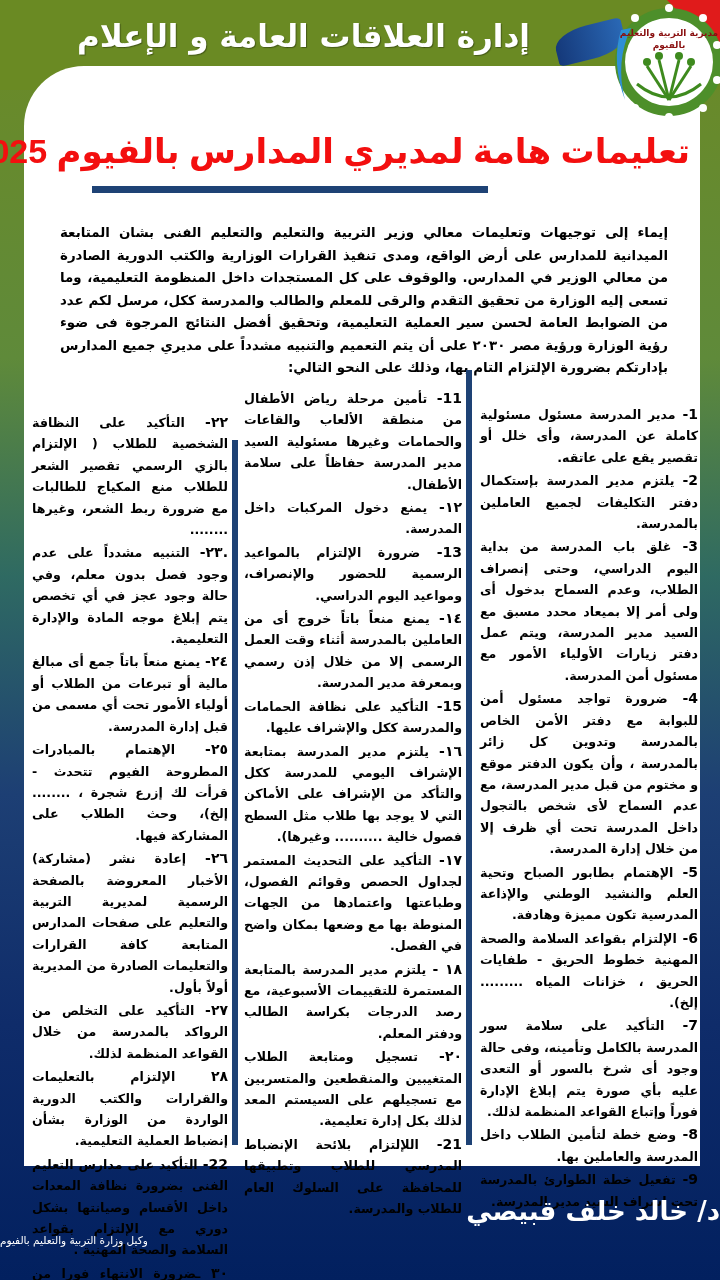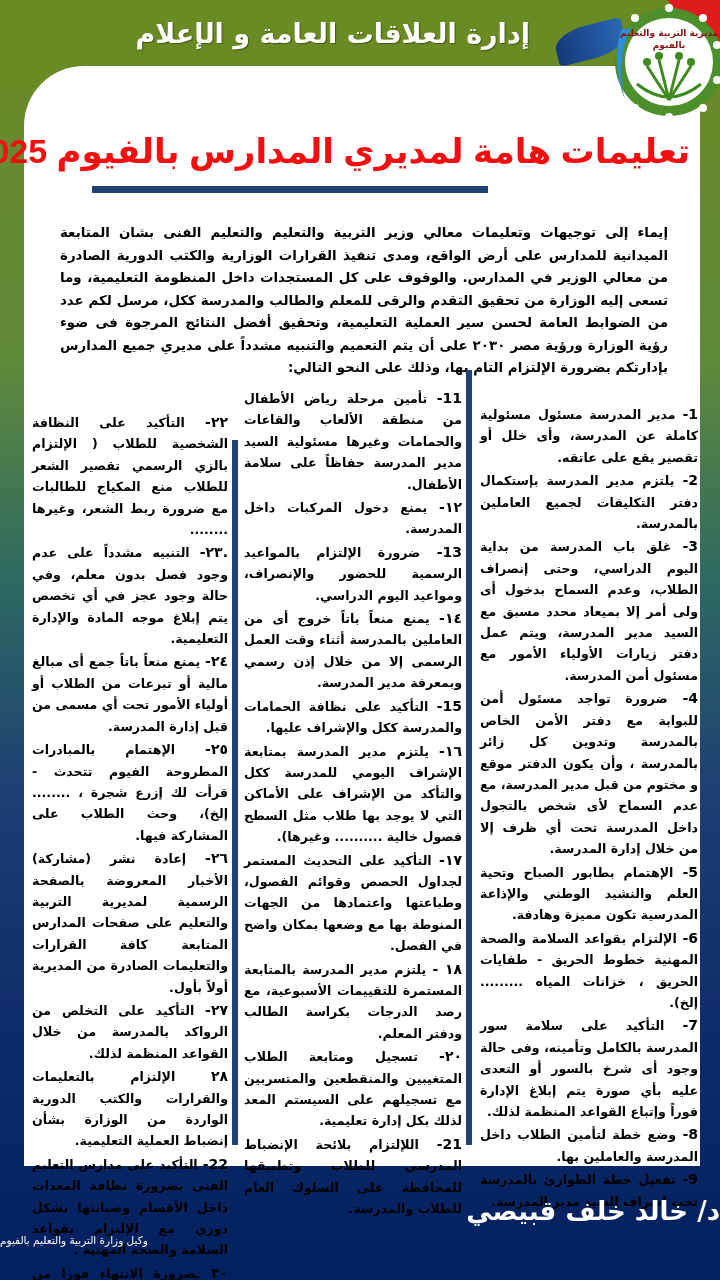--- a/index.html
+++ b/index.html
@@ -9,21 +9,21 @@
     font-family: "DejaVu Sans", "Liberation Sans", sans-serif;
     background: linear-gradient(180deg, #6c8a25 0%, #5f8a3a 28%, #2f6a62 45%, #1d3f74 62%, #0f2c6a 80%, #02205f 100%);
     color: #000;
   }
   .header-band {
     position: absolute; left: 0; top: 0; width: 720px; height: 90px;
     background: #6a8a23;
   }
   .dept-title {
     position: absolute; right: 190px; top: 18px;
-    color: #fff; font-size: 27px; font-weight: bold;
+    color: #fff; font-size: 31px; font-weight: bold;
     font-family: "DejaVu Sans", sans-serif;
     text-shadow: 1px 1px 1px rgba(0,0,0,0.35);
     letter-spacing: 0.5px;
   }
   .wave {
     position: absolute; left: 555px; top: 25px; width: 70px; height: 34px;
     border-radius: 50% 10% 50% 10%;
     background: linear-gradient(90deg, #15397a, #2a68b5);
     transform: rotate(-14deg);
   }

